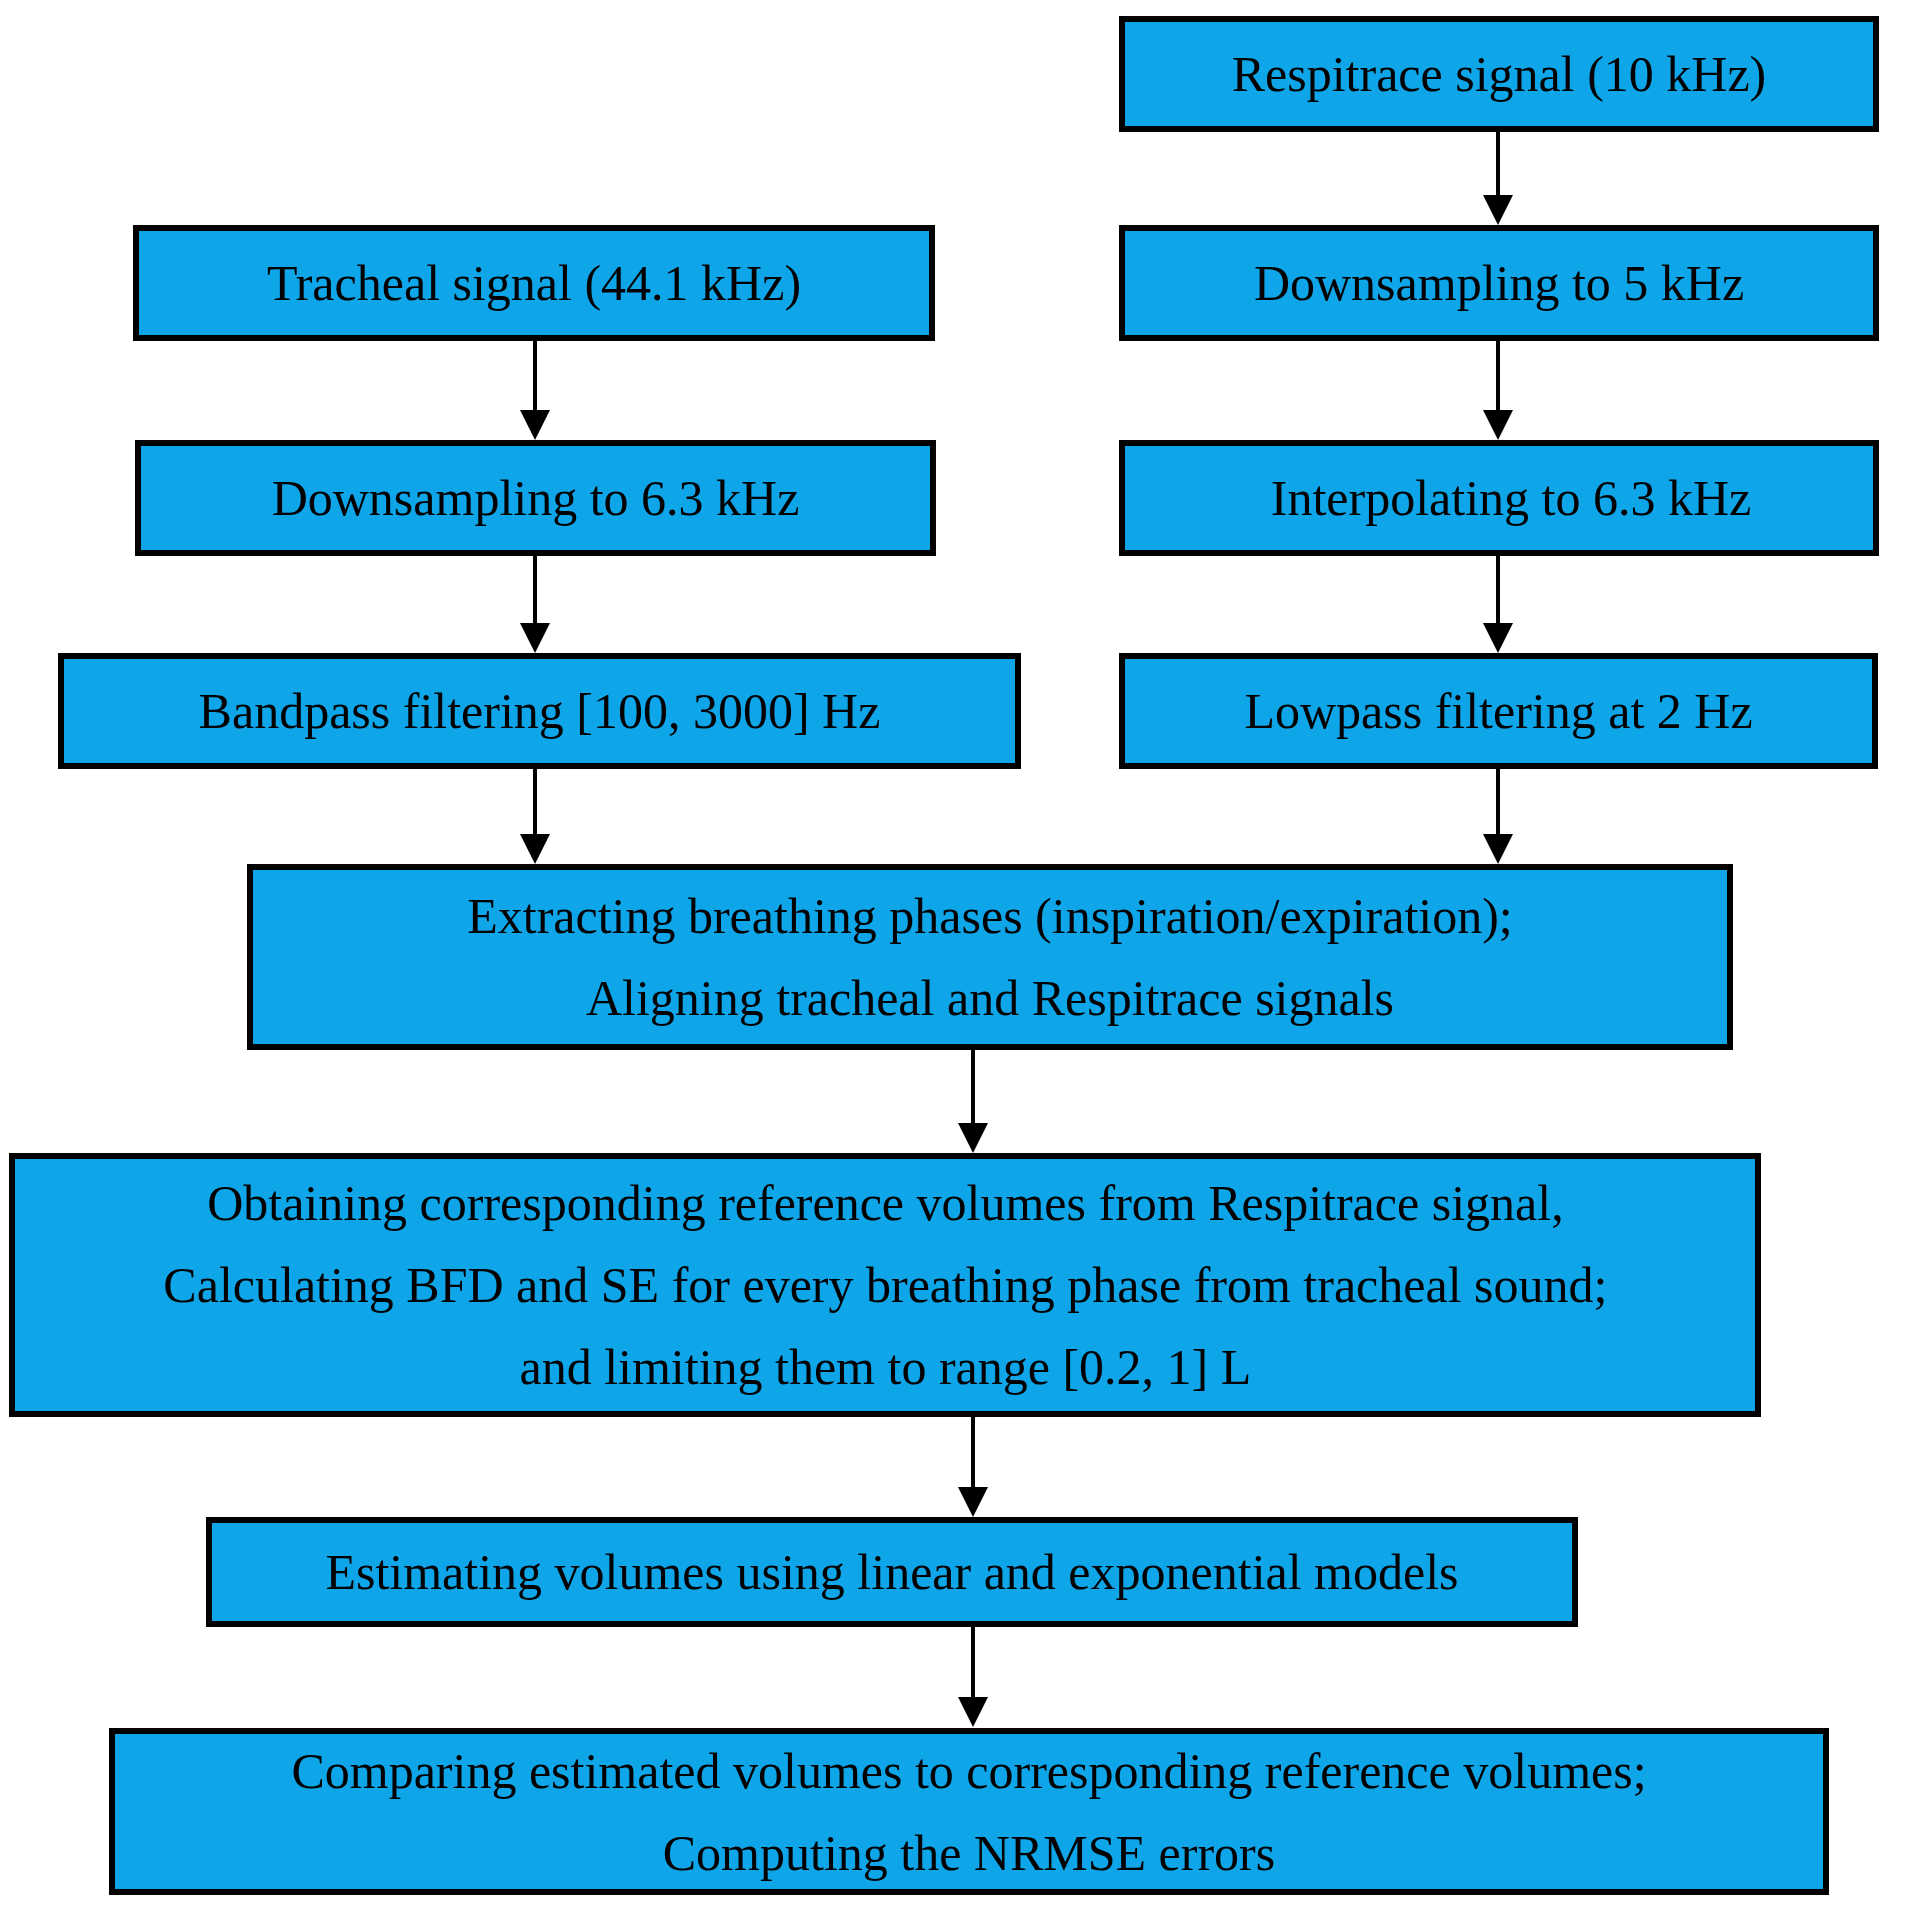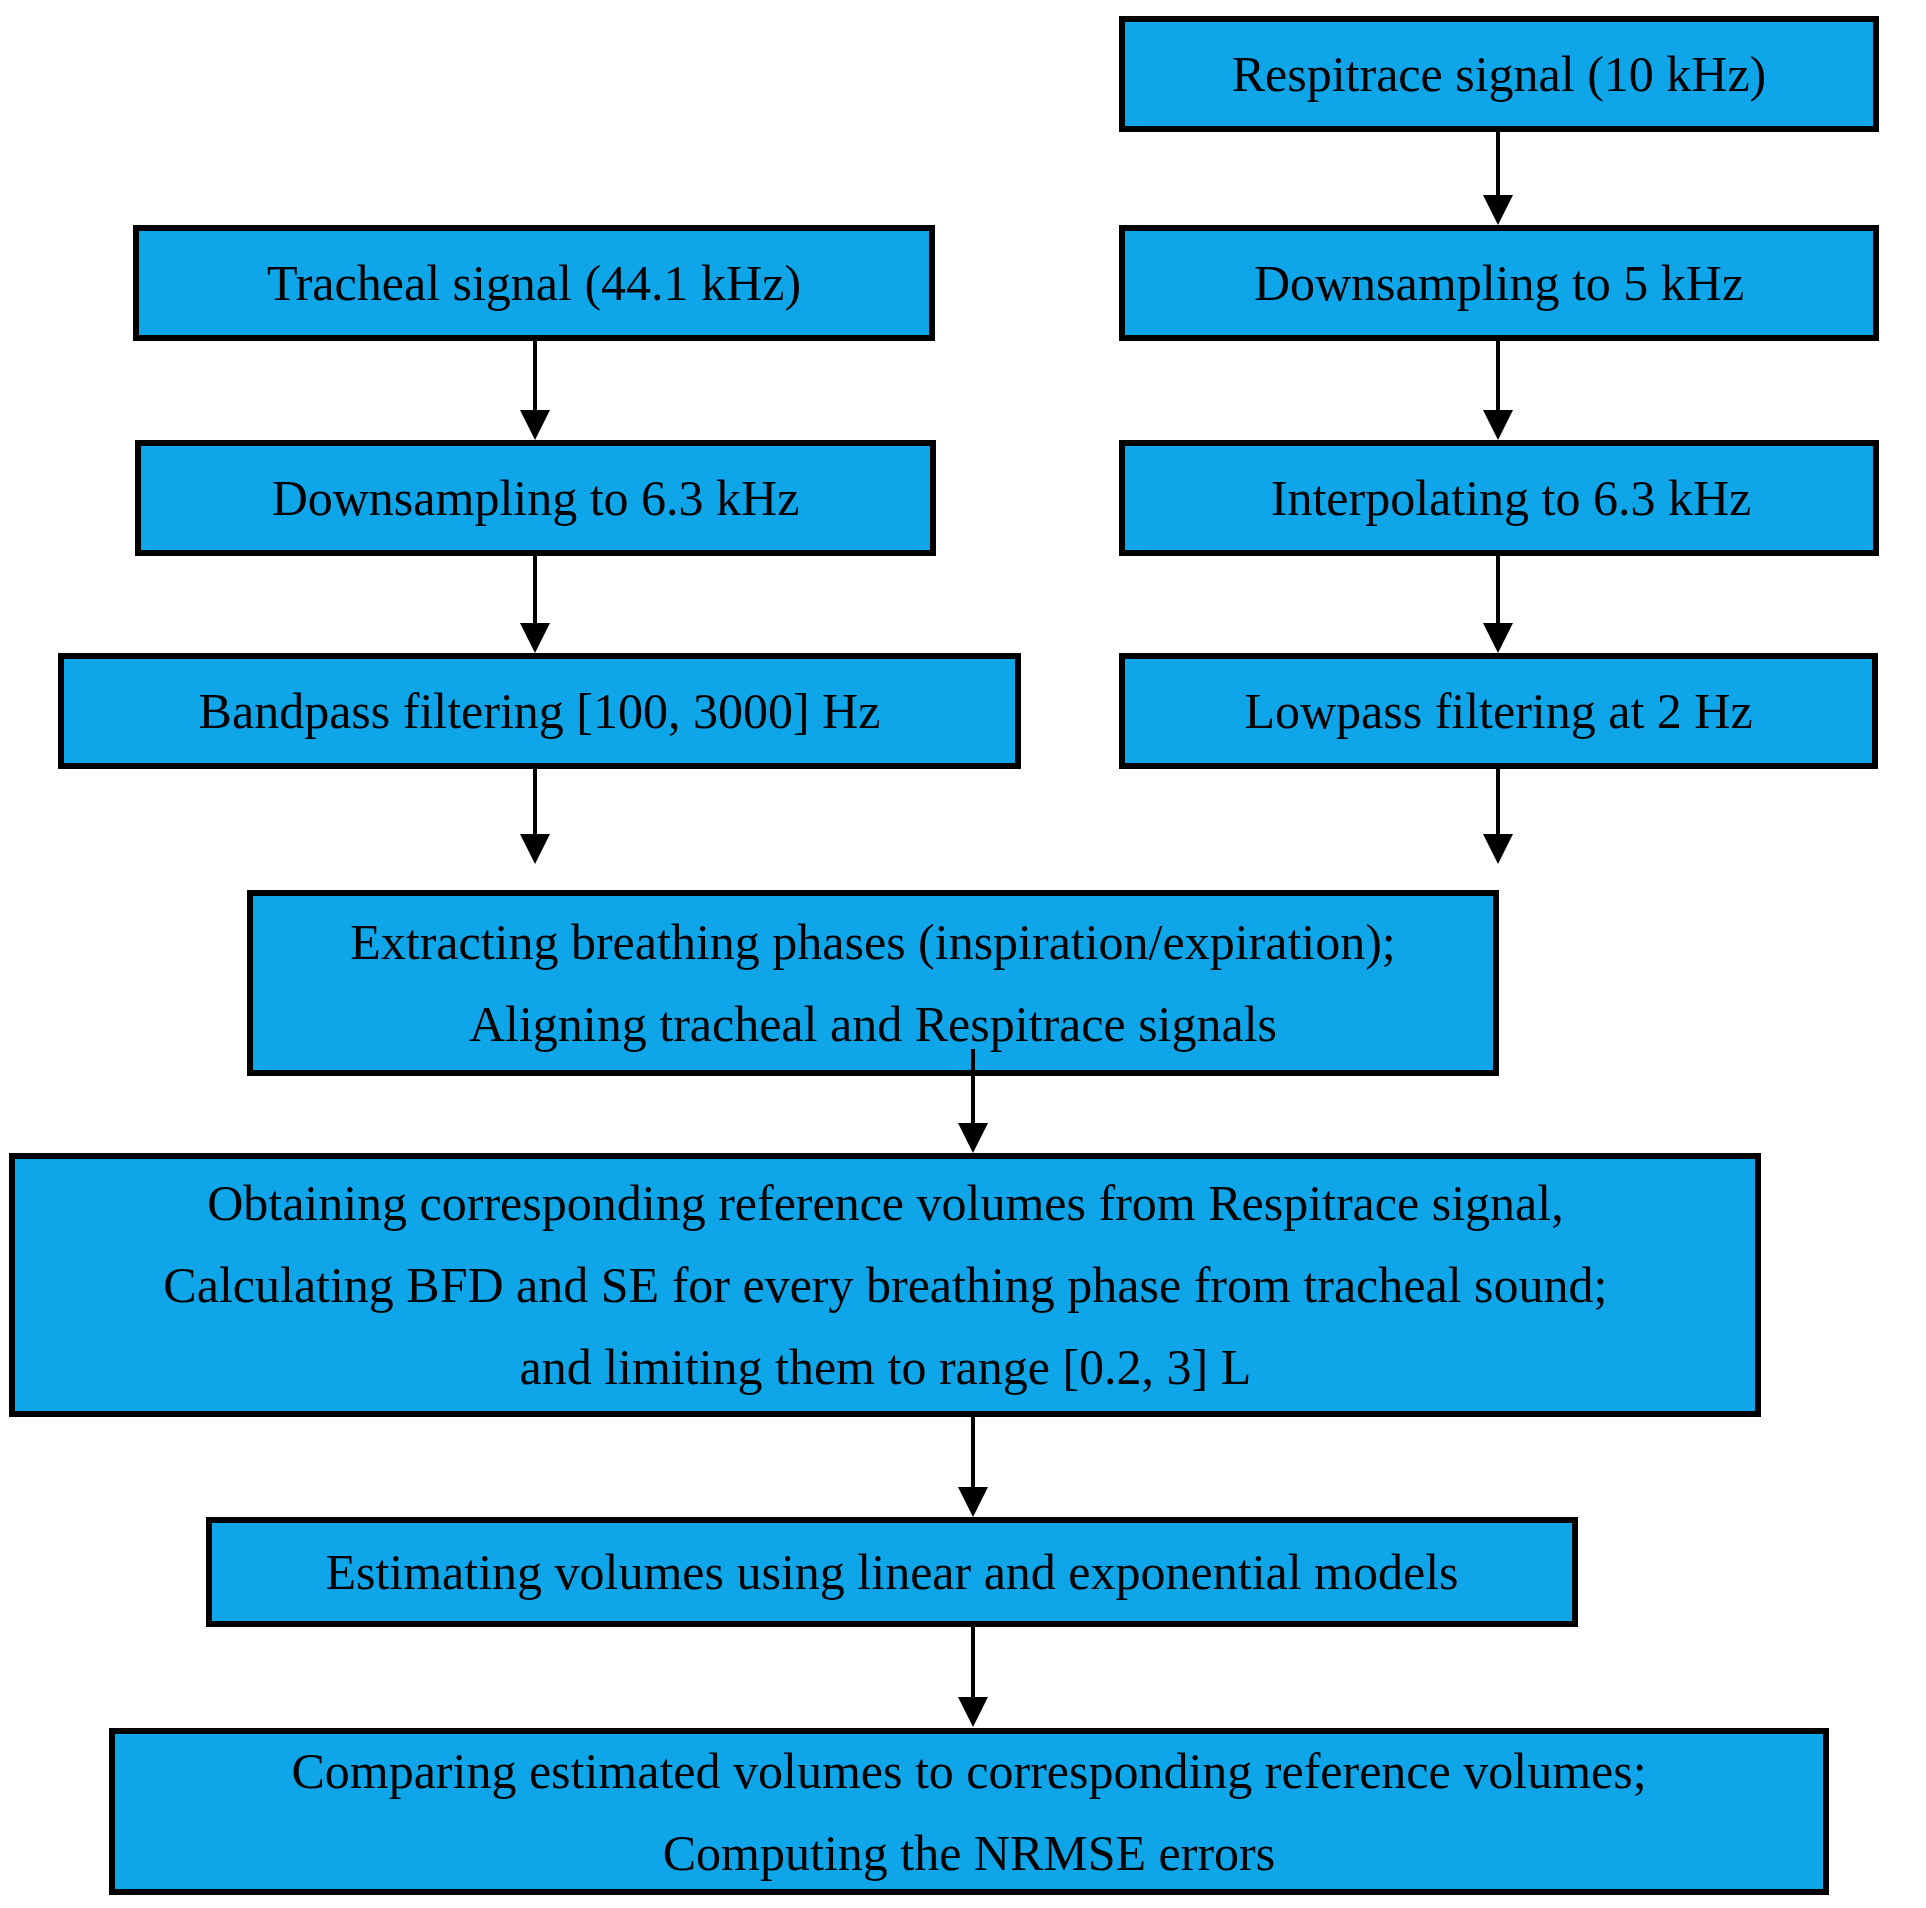--- a/index.html
+++ b/index.html
@@ -51,21 +51,21 @@
   }
 
   
   #n-respitrace   { left: 1119px; top: 15.6px;   width: 760px; height: 116px; }
   #n-tracheal     { left: 133px;  top: 225px;  width: 802px; height: 116px; }
   #n-down5        { left: 1119px; top: 225px;  width: 760px; height: 116px; }
   #n-down63       { left: 135px;  top: 440px;  width: 801px; height: 116px; }
   #n-interp63     { left: 1119px; top: 440px;  width: 760px; height: 116px; padding-left: 24px; }
   #n-bandpass     { left: 58px;  top: 653px; width: 963px; height: 116px; }
   #n-lowpass      { left: 1119px; top: 653px; width: 759px; height: 116px; }
-  #n-extract      { left: 247px;  top: 864px; width: 1252px; height: 186px; margin-top: 26px; }
+  #n-extract      { left: 247px;  top: 864px; width: 1486px; height: 186px; }
   #n-calc         { left: 9.4px;   top: 1153px; width: 1752px; height: 264px; }
   #n-estimate     { left: 206px;  top: 1517px; width: 1372px; height: 110px; }
   #n-compare      { left: 109px;  top: 1728px; width: 1720px; height: 167px; }
 
   
   #a-resp-down5     { left: 1483px; top: 131px;  height: 94px; }
   #a-trach-down63   { left: 520px;  top: 341px;  height: 99px; }
   #a-down5-interp   { left: 1483px; top: 341px;  height: 99px; }
   #a-down63-band    { left: 520px;  top: 554px; height: 99px; }
   #a-interp-lowpass { left: 1483px; top: 554px; height: 99px; }
@@ -109,21 +109,21 @@
   </div>
 
   <div class="node" id="n-extract">
     <div class="line">Extracting breathing phases (inspiration/expiration);</div>
     <div class="line">Aligning tracheal and Respitrace signals</div>
   </div>
 
   <div class="node" id="n-calc">
     <div class="line">Obtaining corresponding reference volumes from Respitrace signal,</div>
     <div class="line">Calculating BFD and SE for every breathing phase from tracheal sound;</div>
-    <div class="line">and limiting them to range [0.2, 3] L</div>
+    <div class="line">and limiting them to range [0.2, 1] L</div>
   </div>
 
   <div class="node" id="n-estimate">
     <div class="line">Estimating volumes using linear and exponential models</div>
   </div>
 
   <div class="node" id="n-compare">
     <div class="line">Comparing estimated volumes to corresponding reference volumes;</div>
     <div class="line">Computing the NRMSE errors</div>
   </div>

